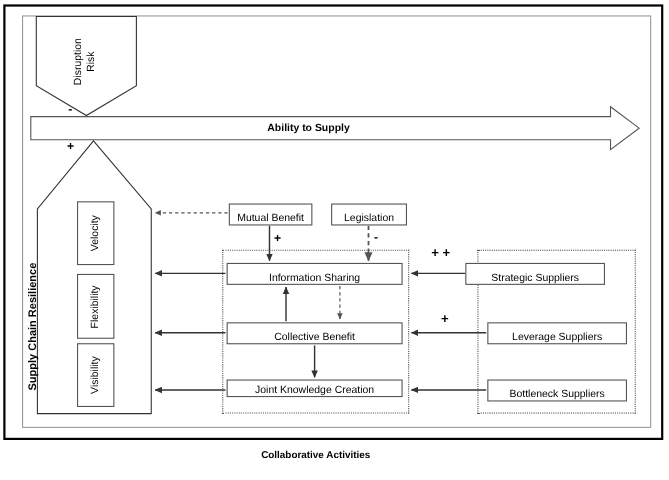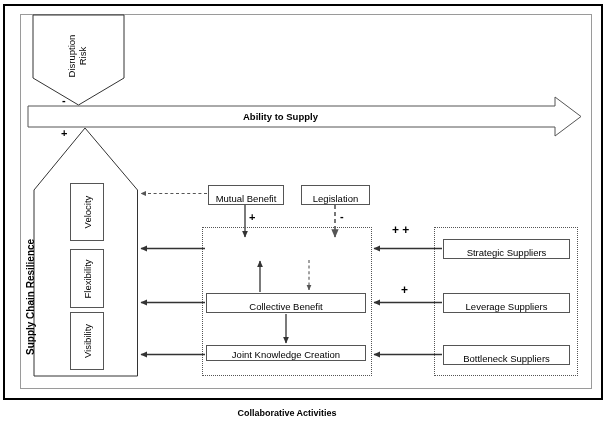--- a/index.html
+++ b/index.html
@@ -124,30 +124,33 @@
   <div class="box" style="left:301px;top:185px;width:69px;height:20px;">
     <span>Legislation</span>
   </div>
 
   <div class="sign" style="left:249px;top:212px;">+</div>
   <div class="sign" style="left:340px;top:211px;">-</div>
 
   <div class="group" style="left:202px;top:227px;width:170px;height:149px;"></div>
   <div class="group-label" style="left:202px;top:380px;width:170px;">Collaborative Activities</div>
 
+  <div class="box" style="left:206px;top:239px;width:160px;height:20px;">
+    <span>Information Sharing</span>
+  </div>
   <div class="box" style="left:206px;top:293px;width:160px;height:20px;">
     <span>Collective Benefit</span>
   </div>
   <div class="box" style="left:206px;top:345px;width:160px;height:16px;">
     <span>Joint Knowledge Creation</span>
   </div>
 
   <div class="group" style="left:434px;top:227px;width:144px;height:149px;"></div>
 
-  <div class="box" style="left:443px;top:239px;width:127px;height:20px;">
+  <div class="box" style="left:423px;top:239px;width:127px;height:20px;">
     <span>Strategic Suppliers</span>
   </div>
   <div class="box" style="left:443px;top:293px;width:127px;height:20px;">
     <span>Leverage Suppliers</span>
   </div>
   <div class="box" style="left:443px;top:345px;width:127px;height:20px;">
     <span>Bottleneck Suppliers</span>
   </div>
 
   <div class="sign small" style="left:392px;top:224px;">+ +</div>

